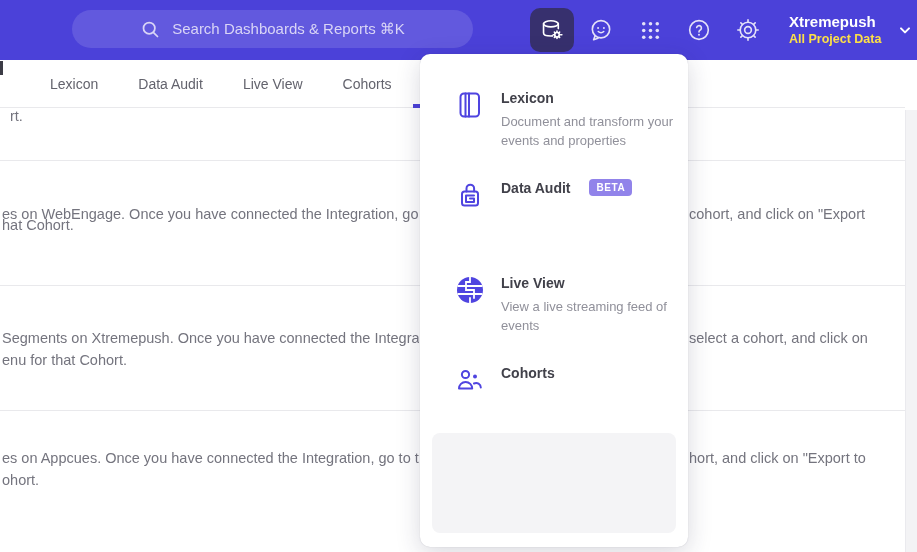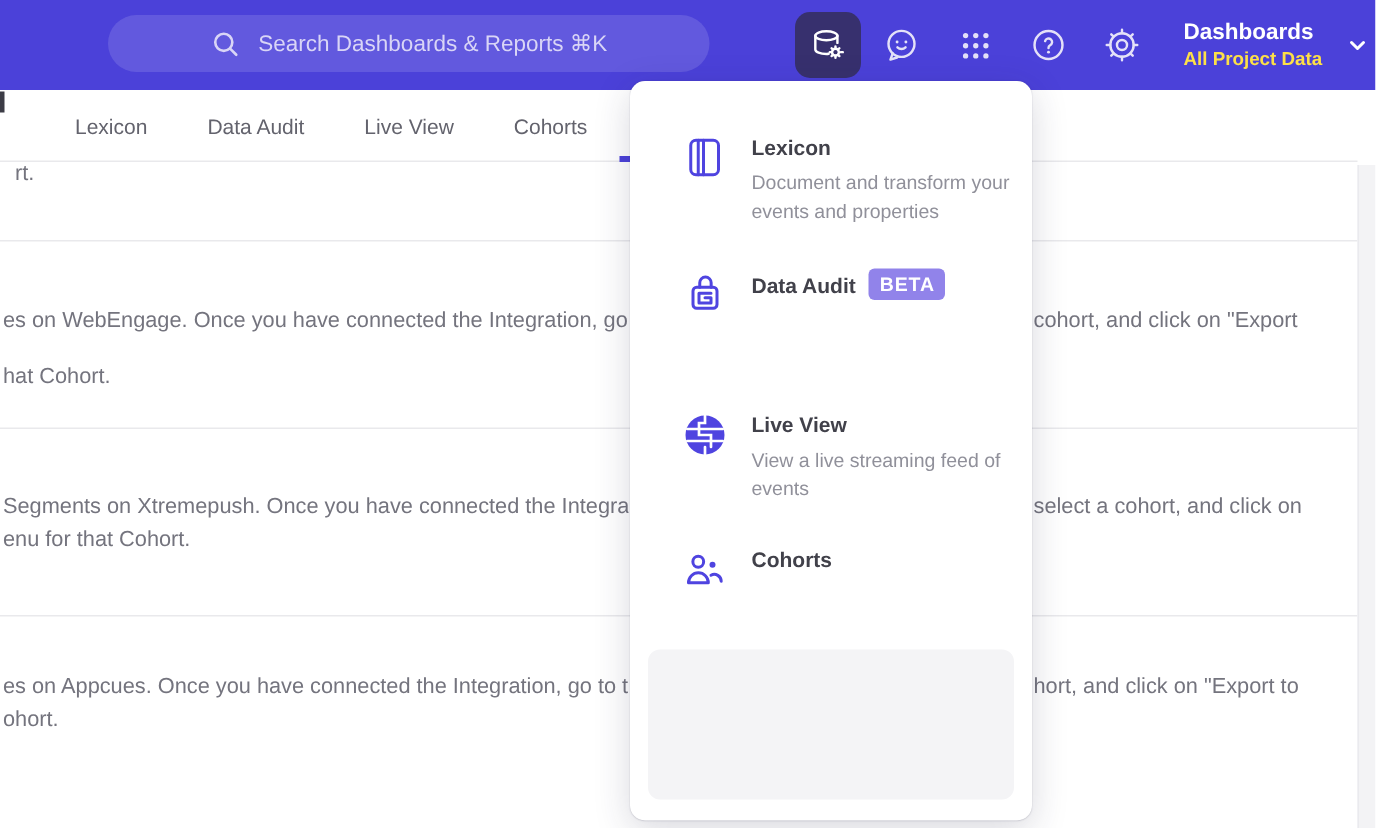--- a/index.html
+++ b/index.html
@@ -36,21 +36,21 @@
   .scroll-track { position:absolute; right:0; top:110px; width:12px; height:442px; background:#f3f3f5; border-left:1px solid #eaeaee; z-index:3; }
 
   
   .dropdown { position:absolute; left:420px; top:54px; width:268px; height:493px; background:#ffffff;
               border-radius:10px; box-shadow:0 6px 24px rgba(40,40,70,0.18), 0 0 1px rgba(40,40,70,0.25); z-index:10; }
   .dd-hover-bg { position:absolute; left:12px; top:379px; width:244px; height:100px; background:#f4f4f6; border-radius:8px; }
   .dd-item { position:absolute; left:35px; width:222px; display:flex; gap:16px; align-items:flex-start; cursor:pointer; }
   .dd-icon { width:30px; height:30px; flex-shrink:0; display:flex; align-items:center; justify-content:center; }
   .dd-title-row { display:flex; align-items:center; }
   .dd-title { font-size:14px; font-weight:bold; color:#41414a; line-height:1.2; }
-  .dd-badge { margin-left:9px; background:#9183ea; color:#ffffff; font-size:13px; font-weight:bold;
+  .dd-badge { margin-left:19px; background:#9183ea; color:#ffffff; font-size:10px; font-weight:bold;
               letter-spacing:0.6px; padding:3px 7px; border-radius:4px; transform:translateY(-1px); }
   .dd-desc { font-size:13px; color:#90909a; line-height:1.48; margin-top:5px; }
   .w175 { max-width:175px; } .w195 { max-width:195px; } .w185 { max-width:185px; }
 </style>
 </head>
 <body>
 
 <div class="header">
   <div class="search-pill">
     <span style="display:flex">
@@ -113,21 +113,21 @@
       <span style="display:flex">
         <svg width="26" height="26" viewBox="0 0 24 24" fill="none" stroke="#e4e1f8" stroke-width="1.5" stroke-linecap="round">
           <circle cx="12" cy="12" r="3.1"></circle>
           <circle cx="12" cy="12" r="7.2"></circle>
           <path d="M12 2.6v2.2 M12 19.2v2.2 M2.6 12h2.2 M19.2 12h2.2 M5.4 5.4l1.5 1.5 M17.1 17.1l1.5 1.5 M18.6 5.4l-1.5 1.5 M6.9 17.1l-1.5 1.5"></path>
         </svg>
       </span>
     </div>
     <div class="project-switcher">
       <div class="project-text">
-        <span class="project-name">Dashboards</span>
+        <span class="project-name">Xtremepush</span>
         <span class="project-sub">All Project Data</span>
       </div>
       <span class="project-chevron">
         <svg width="16" height="16" viewBox="0 0 24 24" fill="none" stroke="#ffffff" stroke-width="3" stroke-linecap="round" stroke-linejoin="round">
           <path d="M6 9.5 l6 6 6-6"></path>
         </svg>
       </span>
     </div>
   </div>
 </div>
@@ -143,21 +143,21 @@
 
 <div class="divider" style="top:107px"></div>
 <div class="divider" style="top:160px"></div>
 <div class="divider" style="top:285px"></div>
 <div class="divider" style="top:410px"></div>
 
 <div class="body-text frag-left" style="top:108px; left:10px;">rt.</div>
 
 <div class="body-text frag-left" style="top:206px">es on WebEngage. Once you have connected the Integration, go to the</div>
 <div class="body-text frag-right" style="top:206px">cohort, and click on "Export</div>
-<div class="body-text frag-left" style="top:243px">hat Cohort.</div>
+<div class="body-text frag-left" style="top:217px">hat Cohort.</div>
 
 <div class="body-text frag-left" style="top:330px">Segments on Xtremepush. Once you have connected the Integration, </div>
 <div class="body-text frag-right" style="top:330px">select a cohort, and click on</div>
 <div class="body-text frag-left" style="top:352px">enu for that Cohort.</div>
 
 <div class="body-text frag-left" style="top:450px">es on Appcues. Once you have connected the Integration, go to the M</div>
 <div class="body-text frag-right" style="top:450px">hort, and click on "Export to</div>
 <div class="body-text frag-left" style="top:472px">ohort.</div>
 
 <div class="scroll-track"></div>

